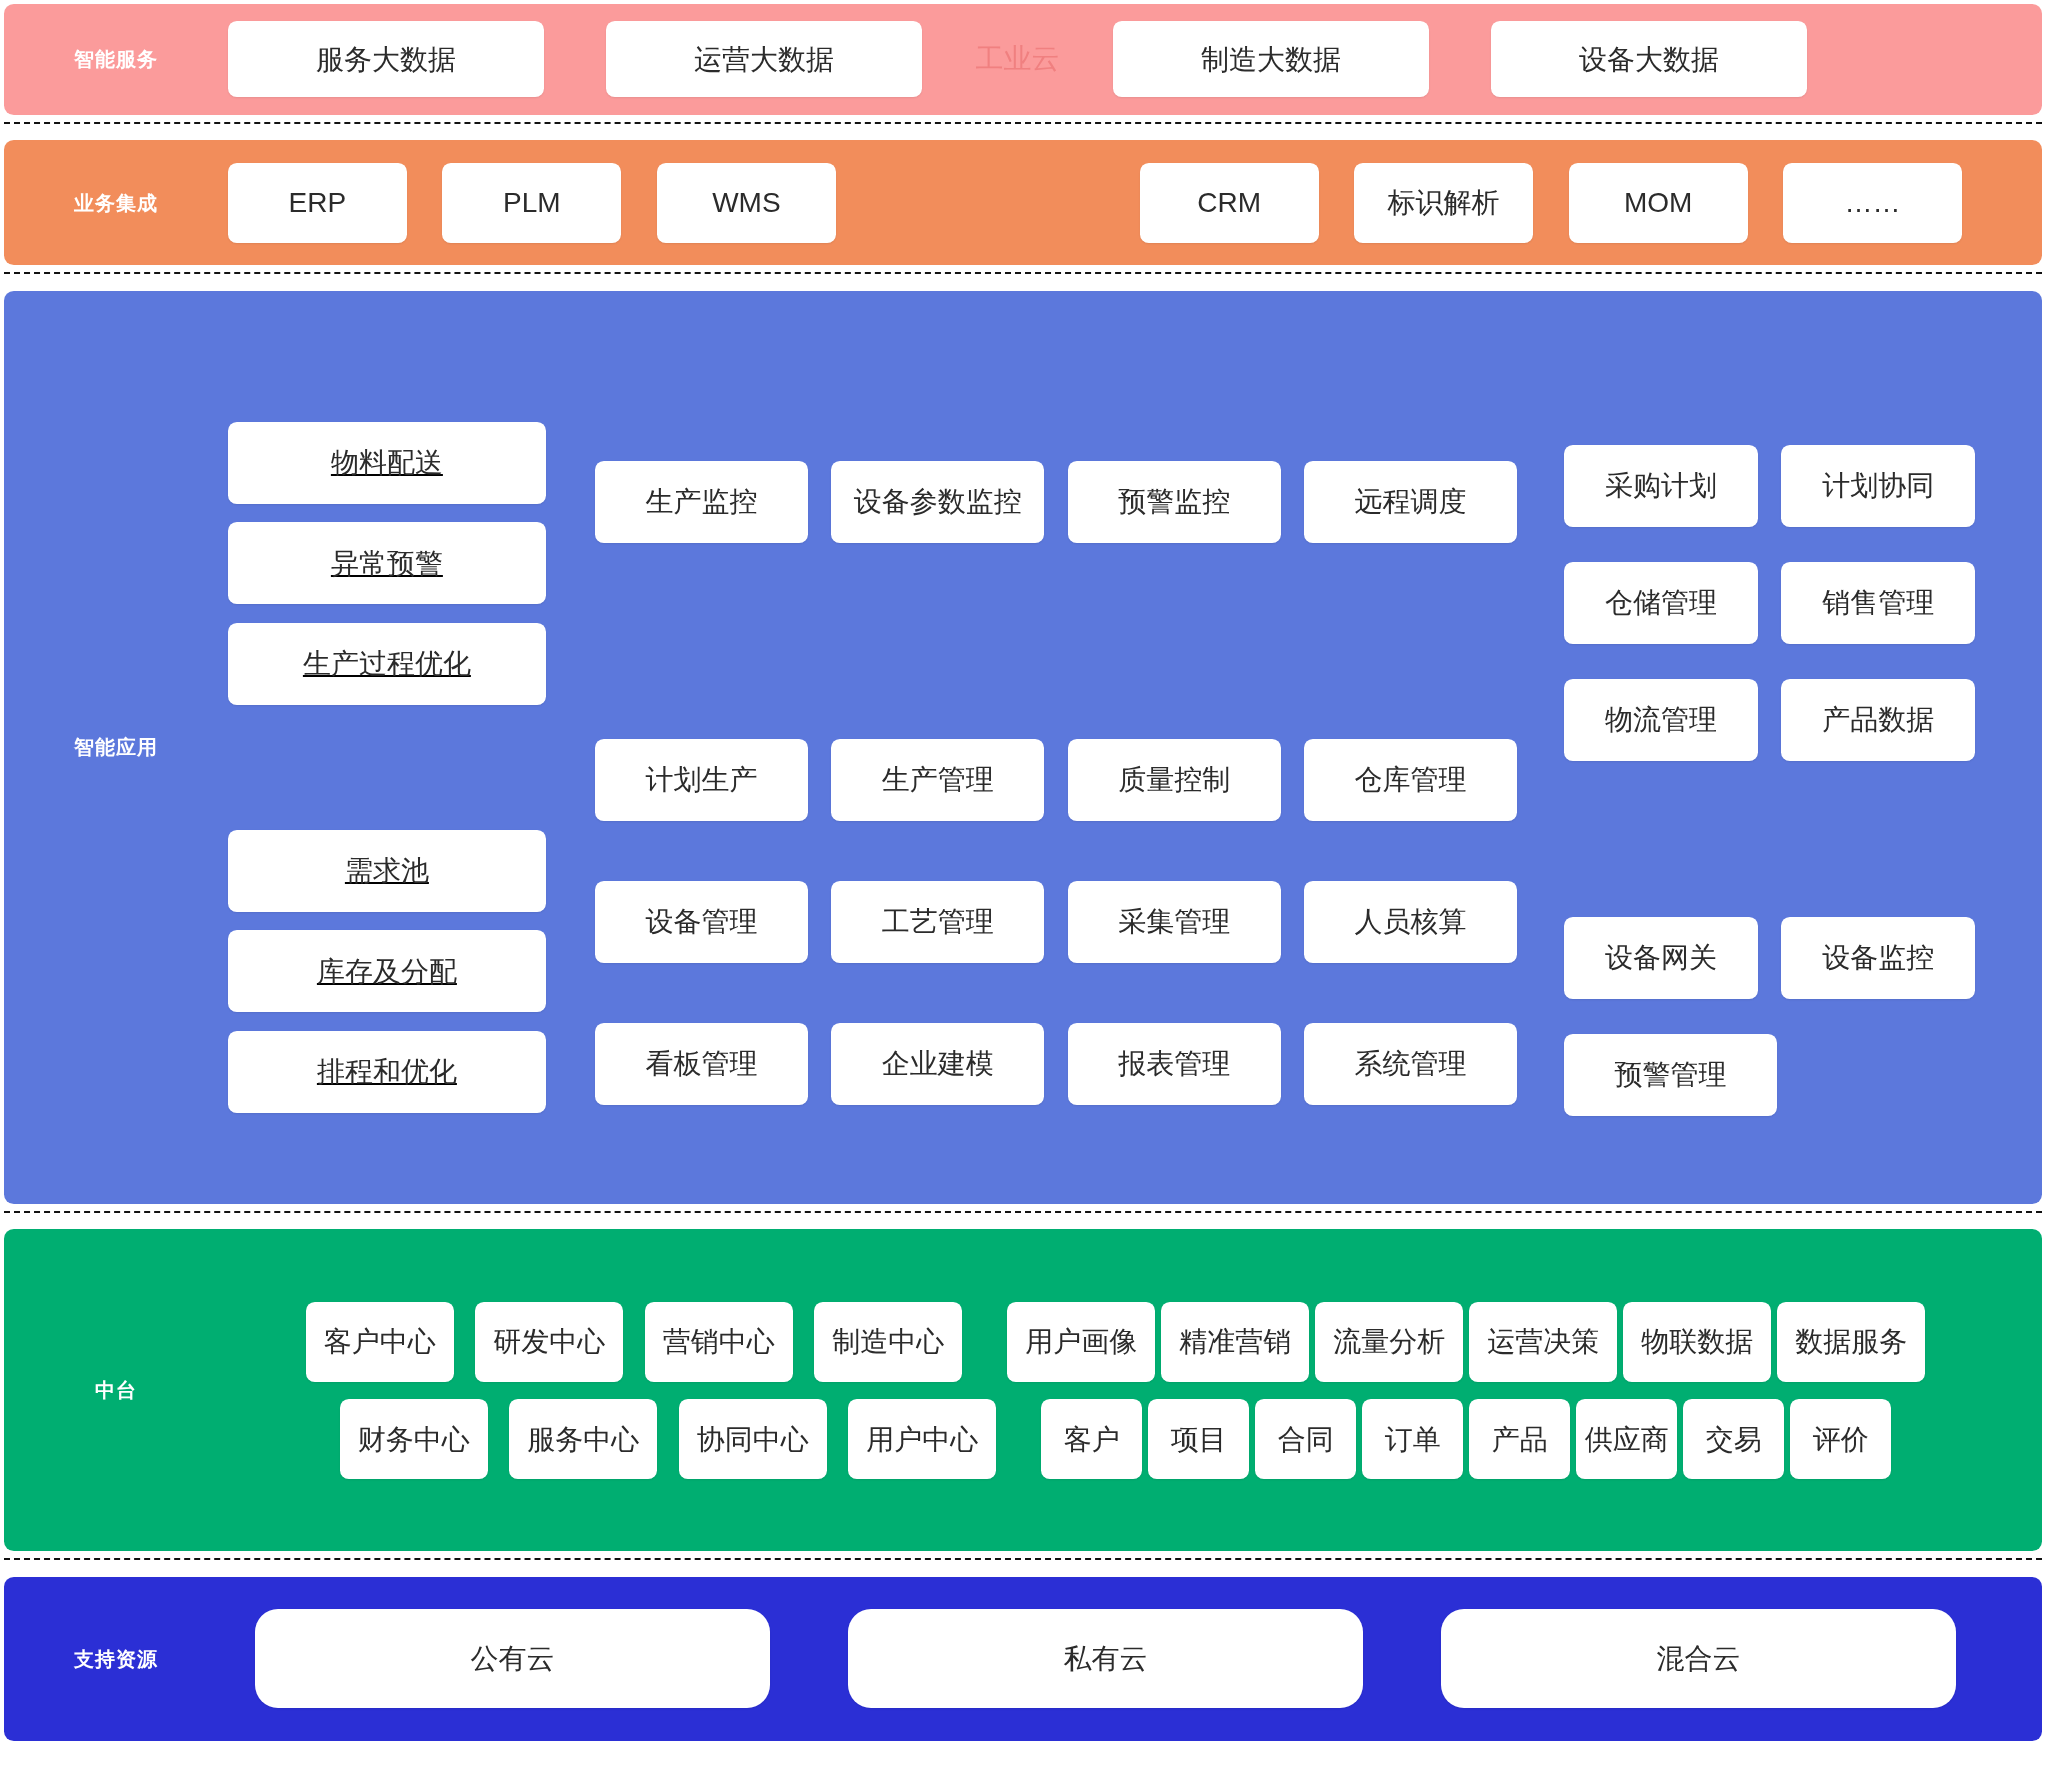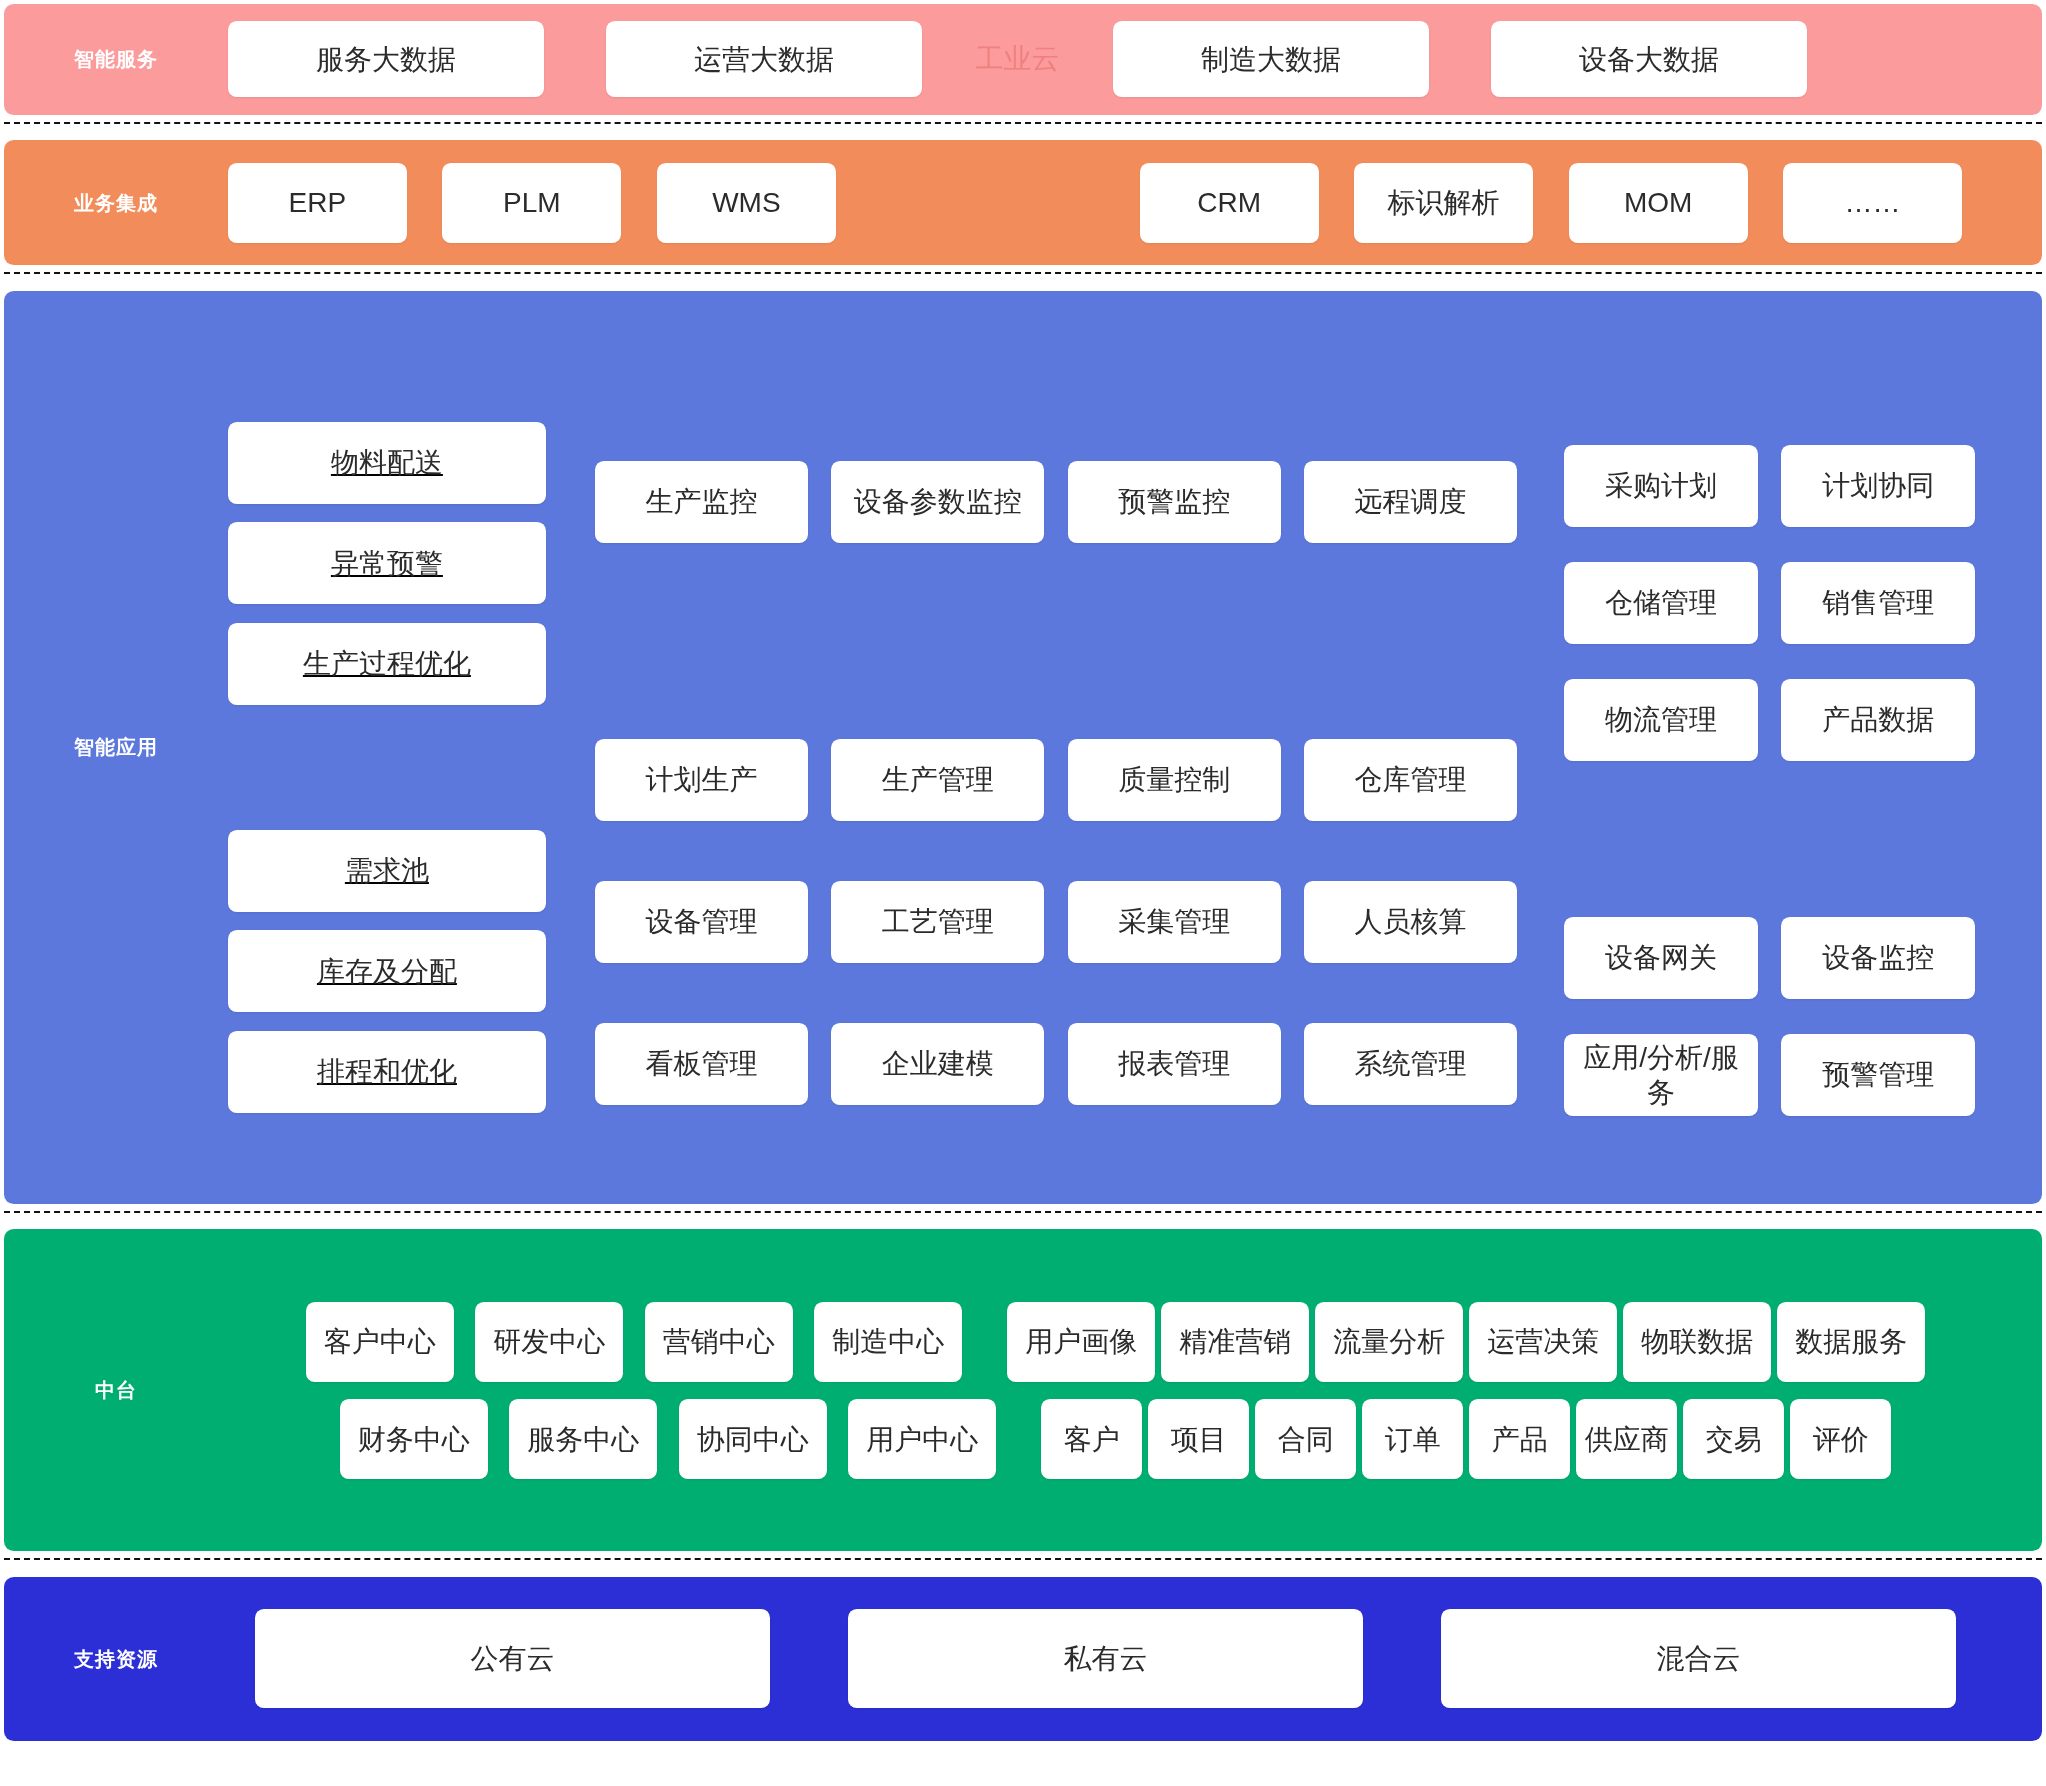--- a/index.html
+++ b/index.html
@@ -190,20 +190,21 @@
     height: 164px;
   }
   .band-res .band-body {
     gap: 78px;
     padding-right: 59px;
     justify-content: center;
   }
   .band-res .card {
     width: 515px;
     height: 99px;
+    border-radius: 23px;
   }
 </style>
 </head>
 <body>
 
 <div class="diagram">
 
   <div class="band band-service">
     <div class="band-label">智能服务</div>
     <div class="band-body">
@@ -303,21 +304,20 @@
           <div class="card">物流管理</div>
           <div class="card">产品数据</div>
         </div>
         <div class="right-gap-big"></div>
         <div class="right-row">
           <div class="card">设备网关</div>
           <div class="card">设备监控</div>
         </div>
         <div class="right-gap"></div>
         <div class="right-row">
-          <div class="card">应用/分析/服务</div>
           <div class="card">预警管理</div>
         </div>
       </div>
 
     </div>
   </div>
 
   <div class="sep"></div>
 
   <div class="band band-mid">

